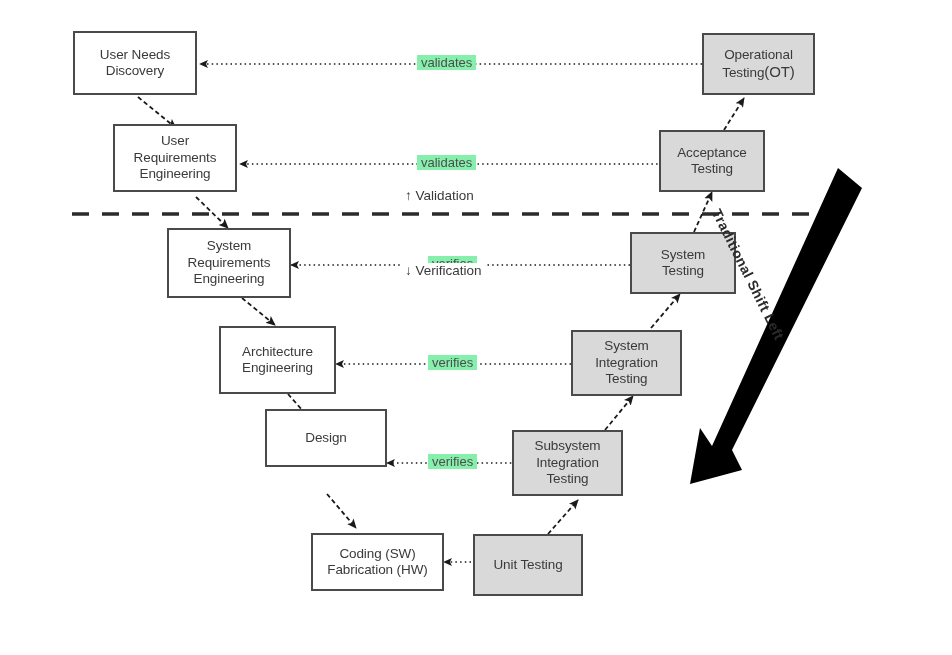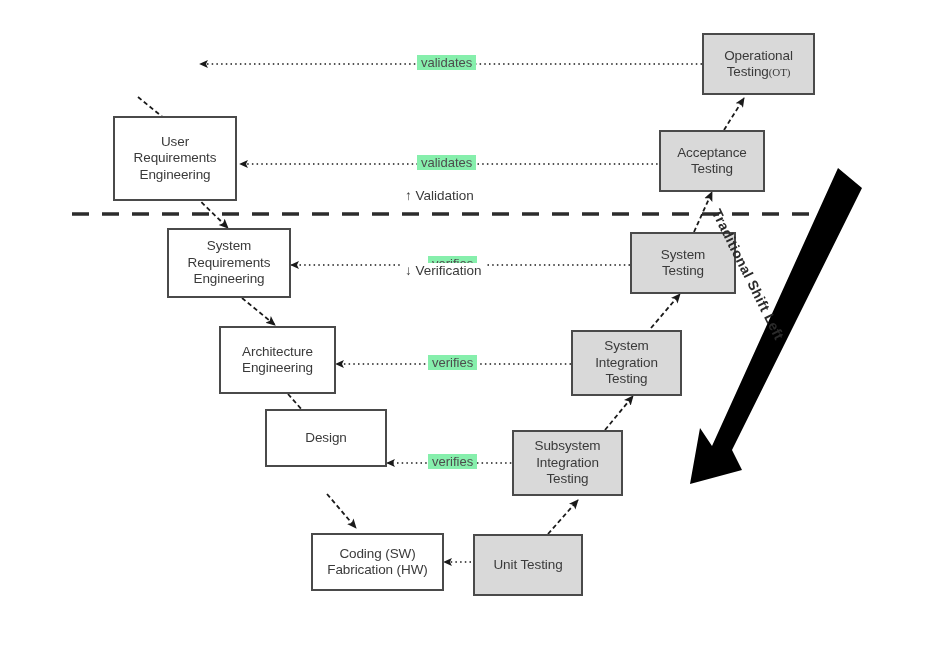--- a/index.html
+++ b/index.html
@@ -70,23 +70,22 @@
     position: absolute;
     color: #2b2b2b;
     font-size: 14px;
     font-weight: bold;
     letter-spacing: 0.4px;
     white-space: nowrap;
     transform-origin: left center;
     z-index: 5;
   }
   .small-paren {
-    font-size: 11px;
+    font-size: 15px;
     vertical-align: baseline;
-    font-family: Liberation Serif, serif;
   }
 </style>
 </head>
 <body>
 
 <div id="canvas">
 
   <svg id="svg-layer" viewBox="0 0 952 655" xmlns="http://www.w3.org/2000/svg">
     <defs>
       <marker id="arrowSolid" viewBox="0 0 10 10" refX="9" refY="5" markerWidth="5.5" markerHeight="5.5" orient="auto-start-reverse">
@@ -122,22 +121,26 @@
       <line x1="471" y1="562" x2="444" y2="562" stroke="#1a1a1a" stroke-width="1.7" stroke-dasharray="1.5,3.2" marker-end="url(#arrowDot)"></line>
     </g>
 
     <line x1="72" y1="214" x2="816" y2="214" stroke="#2b2b2b" stroke-width="3.4" stroke-dasharray="17,13"></line>
 
     <g>
       <polygon points="838,168 862,188 732,450 742,470 690,484 700,428 712,446" fill="#000000"></polygon>
     </g>
   </svg>
 
-
-  <div class="node" style="left:113px; top:116px; width:124px; height:85px;">
+  <div class="node" style="left:73px; top:31px; width:124px; height:64px;">
+    <span class="label">User Needs
+Discovery</span>
+  </div>
+
+  <div class="node" style="left:113px; top:124px; width:124px; height:68px;">
     <span class="label">User
 Requirements
 Engineering</span>
   </div>
 
   <div class="node" style="left:167px; top:228px; width:124px; height:70px;">
     <span class="label">System
 Requirements
 Engineering</span>
   </div>

